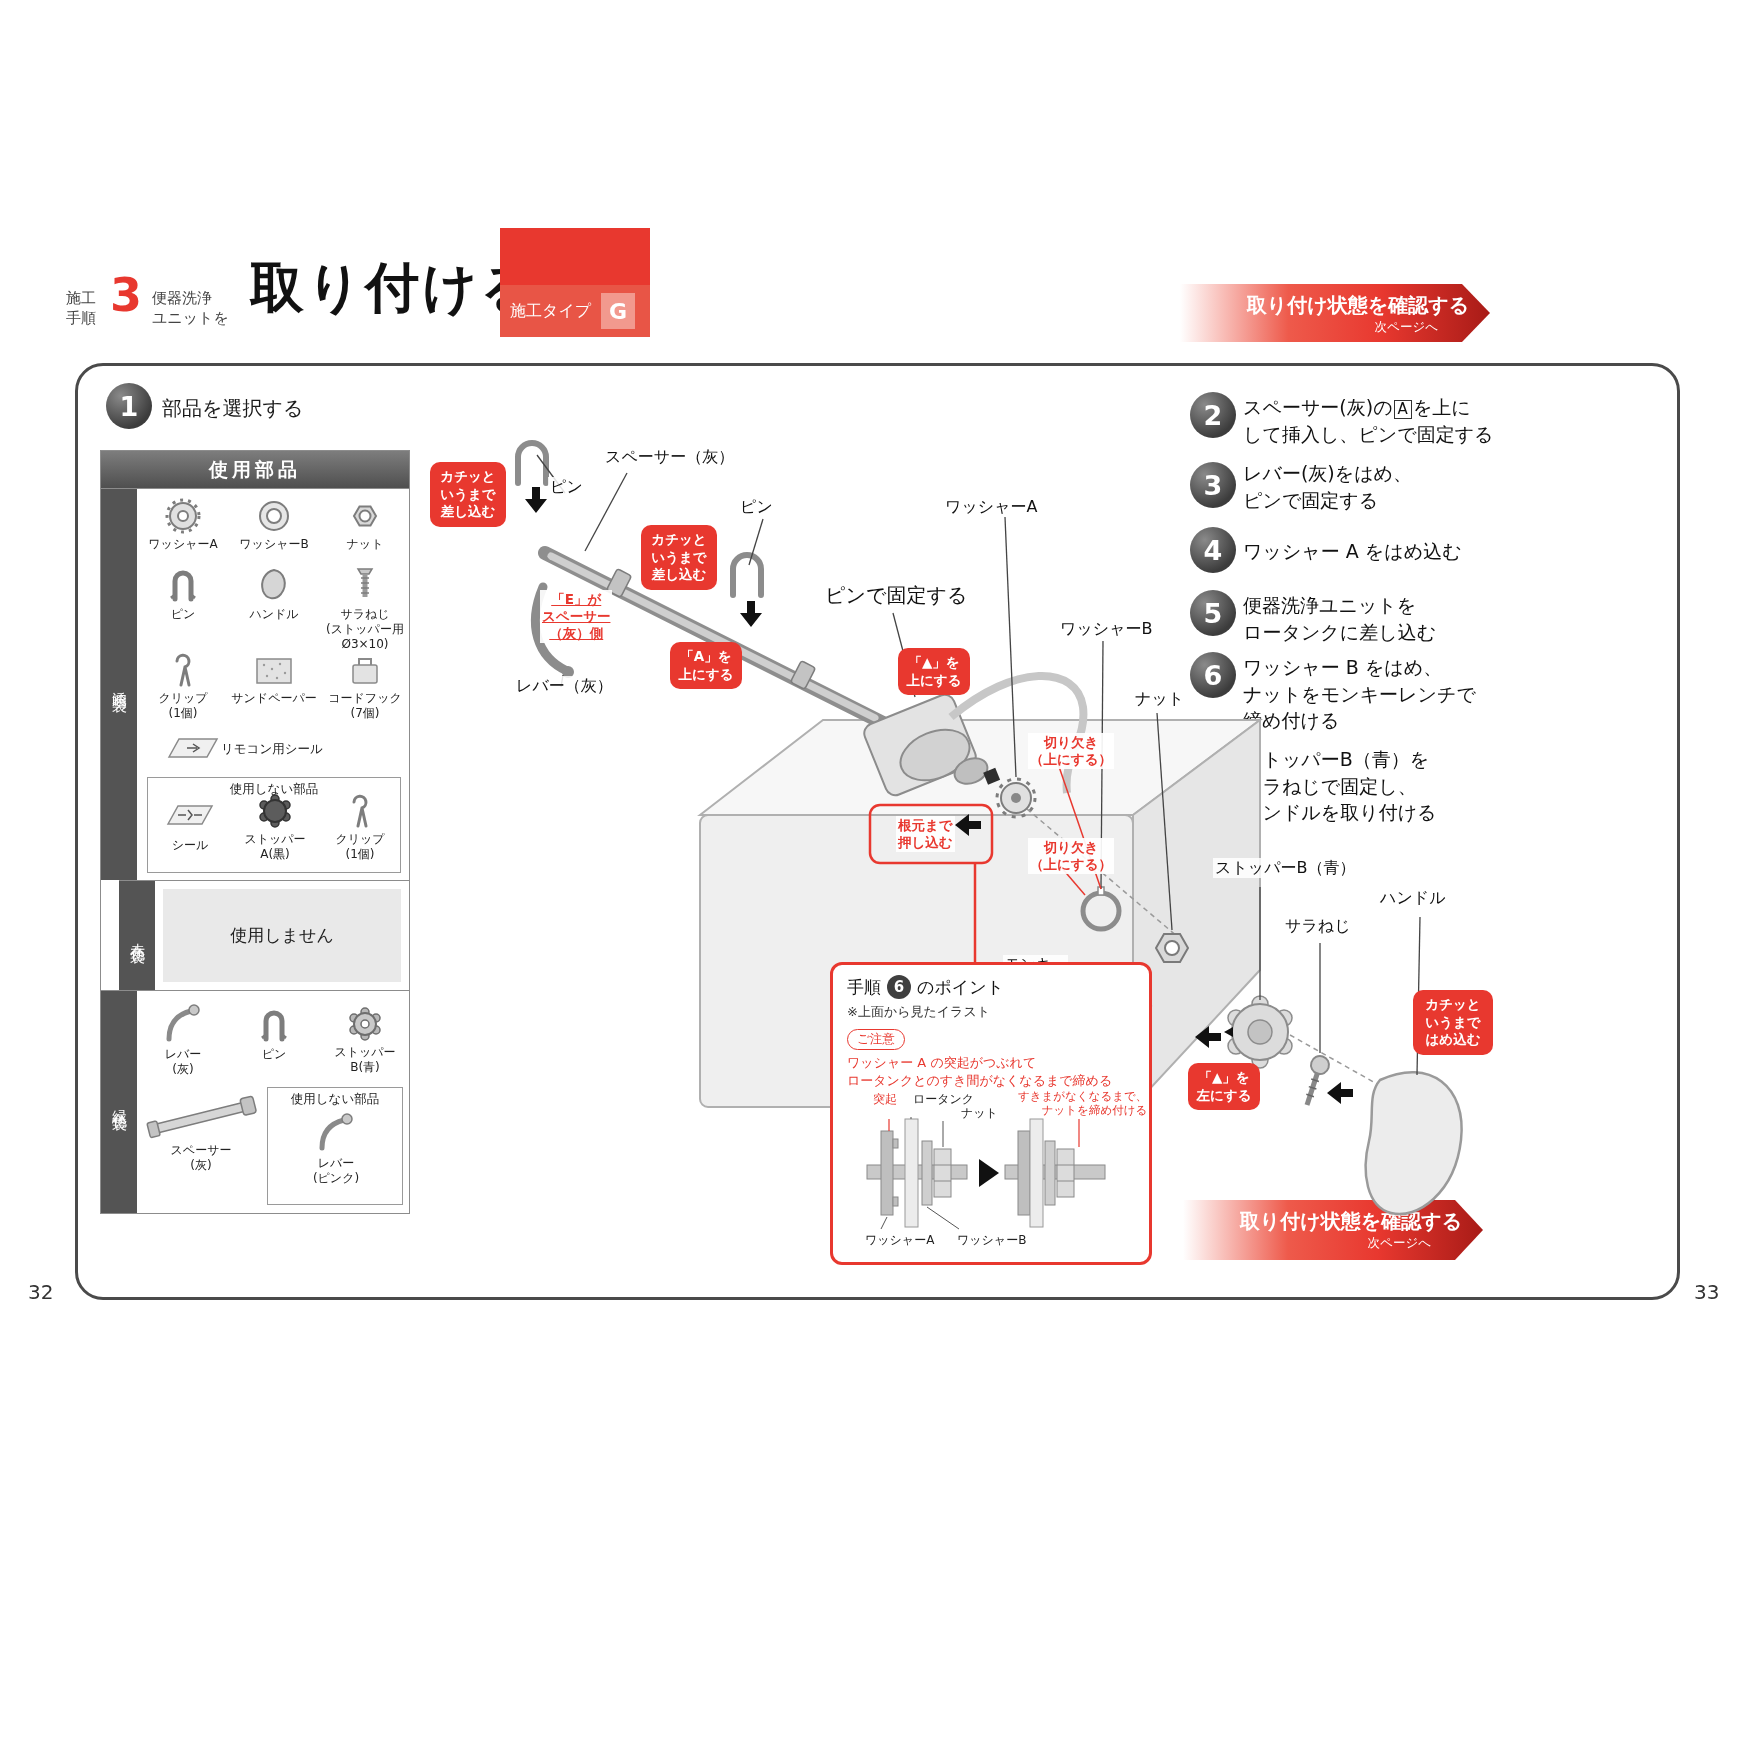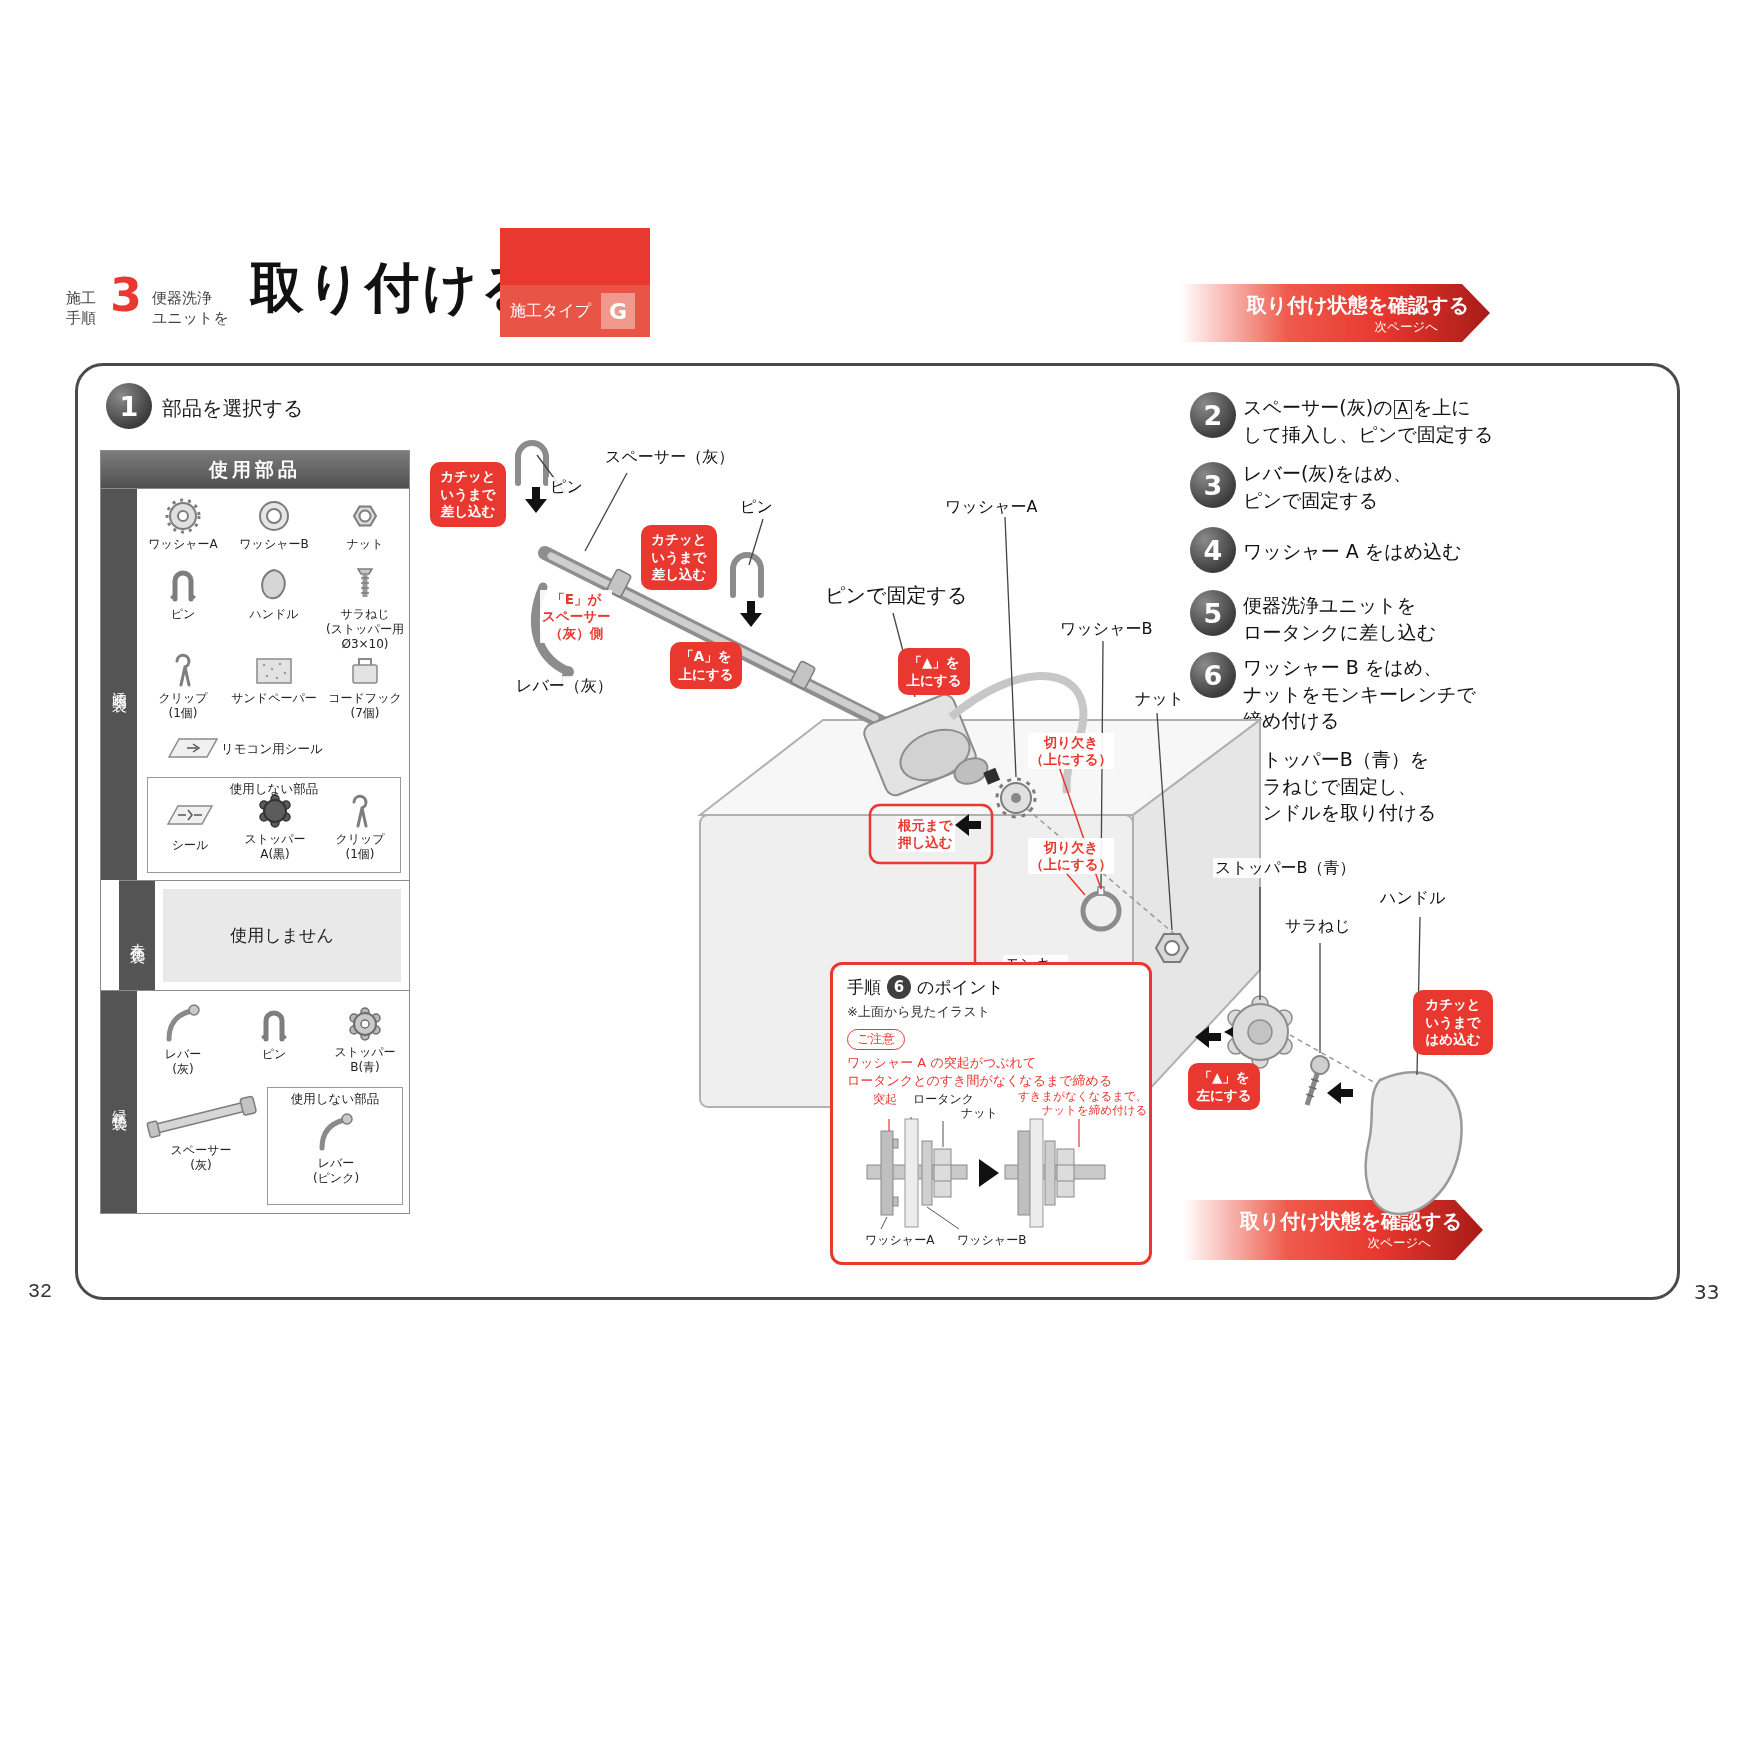--- a/index.html
+++ b/index.html
@@ -443,21 +443,21 @@
 <div class="bubble" style="left:670px;top:642px;width:72px;">「A」を
 上にする</div>
 <div class="bubble" style="left:898px;top:648px;width:72px;">「▲」を
 上にする</div>
 <div class="bubble" style="left:1413px;top:990px;width:80px;">カチッと
 いうまで
 はめ込む</div>
 <div class="bubble" style="left:1188px;top:1063px;width:72px;">「▲」を
 左にする</div>
 
-<div class="rednote" style="left:540px;top:590px;">「E」が
+<div class="rednote" style="left:540px;top:590px;text-decoration:underline;">「E」が
 スペーサー
 （灰）側</div>
 <div class="rednote" style="left:1028px;top:733px;">切り欠き
 （上にする）</div>
 <div class="rednote" style="left:1028px;top:838px;">切り欠き
 （上にする）</div>
 <div class="rednote" style="left:896px;top:816px;">根元まで
 押し込む</div>
 
 <div class="abs stepc" style="left:1190px;top:392px;">
@@ -551,14 +551,14 @@
         <line x1="88" y1="90" x2="120" y2="112"></line>
     </g>
   </svg>
 </div>
 
 <div class="abs banner" style="left:1183px;top:1200px;width:300px;height:60px;">
   <div class="bmain" style="padding-left:36px;">取り付け状態を確認する</div>
   <div class="bsub">次ページへ</div>
 </div>
 
-<div class="abs pagenum" style="left:28px;top:1280px;font-family:Liberation Mono, monospace;">32</div>
+<div class="abs pagenum" style="left:28px;top:1280px;">32</div>
 <div class="abs pagenum" style="left:1694px;top:1280px;">33</div>
 
 </body></html>

